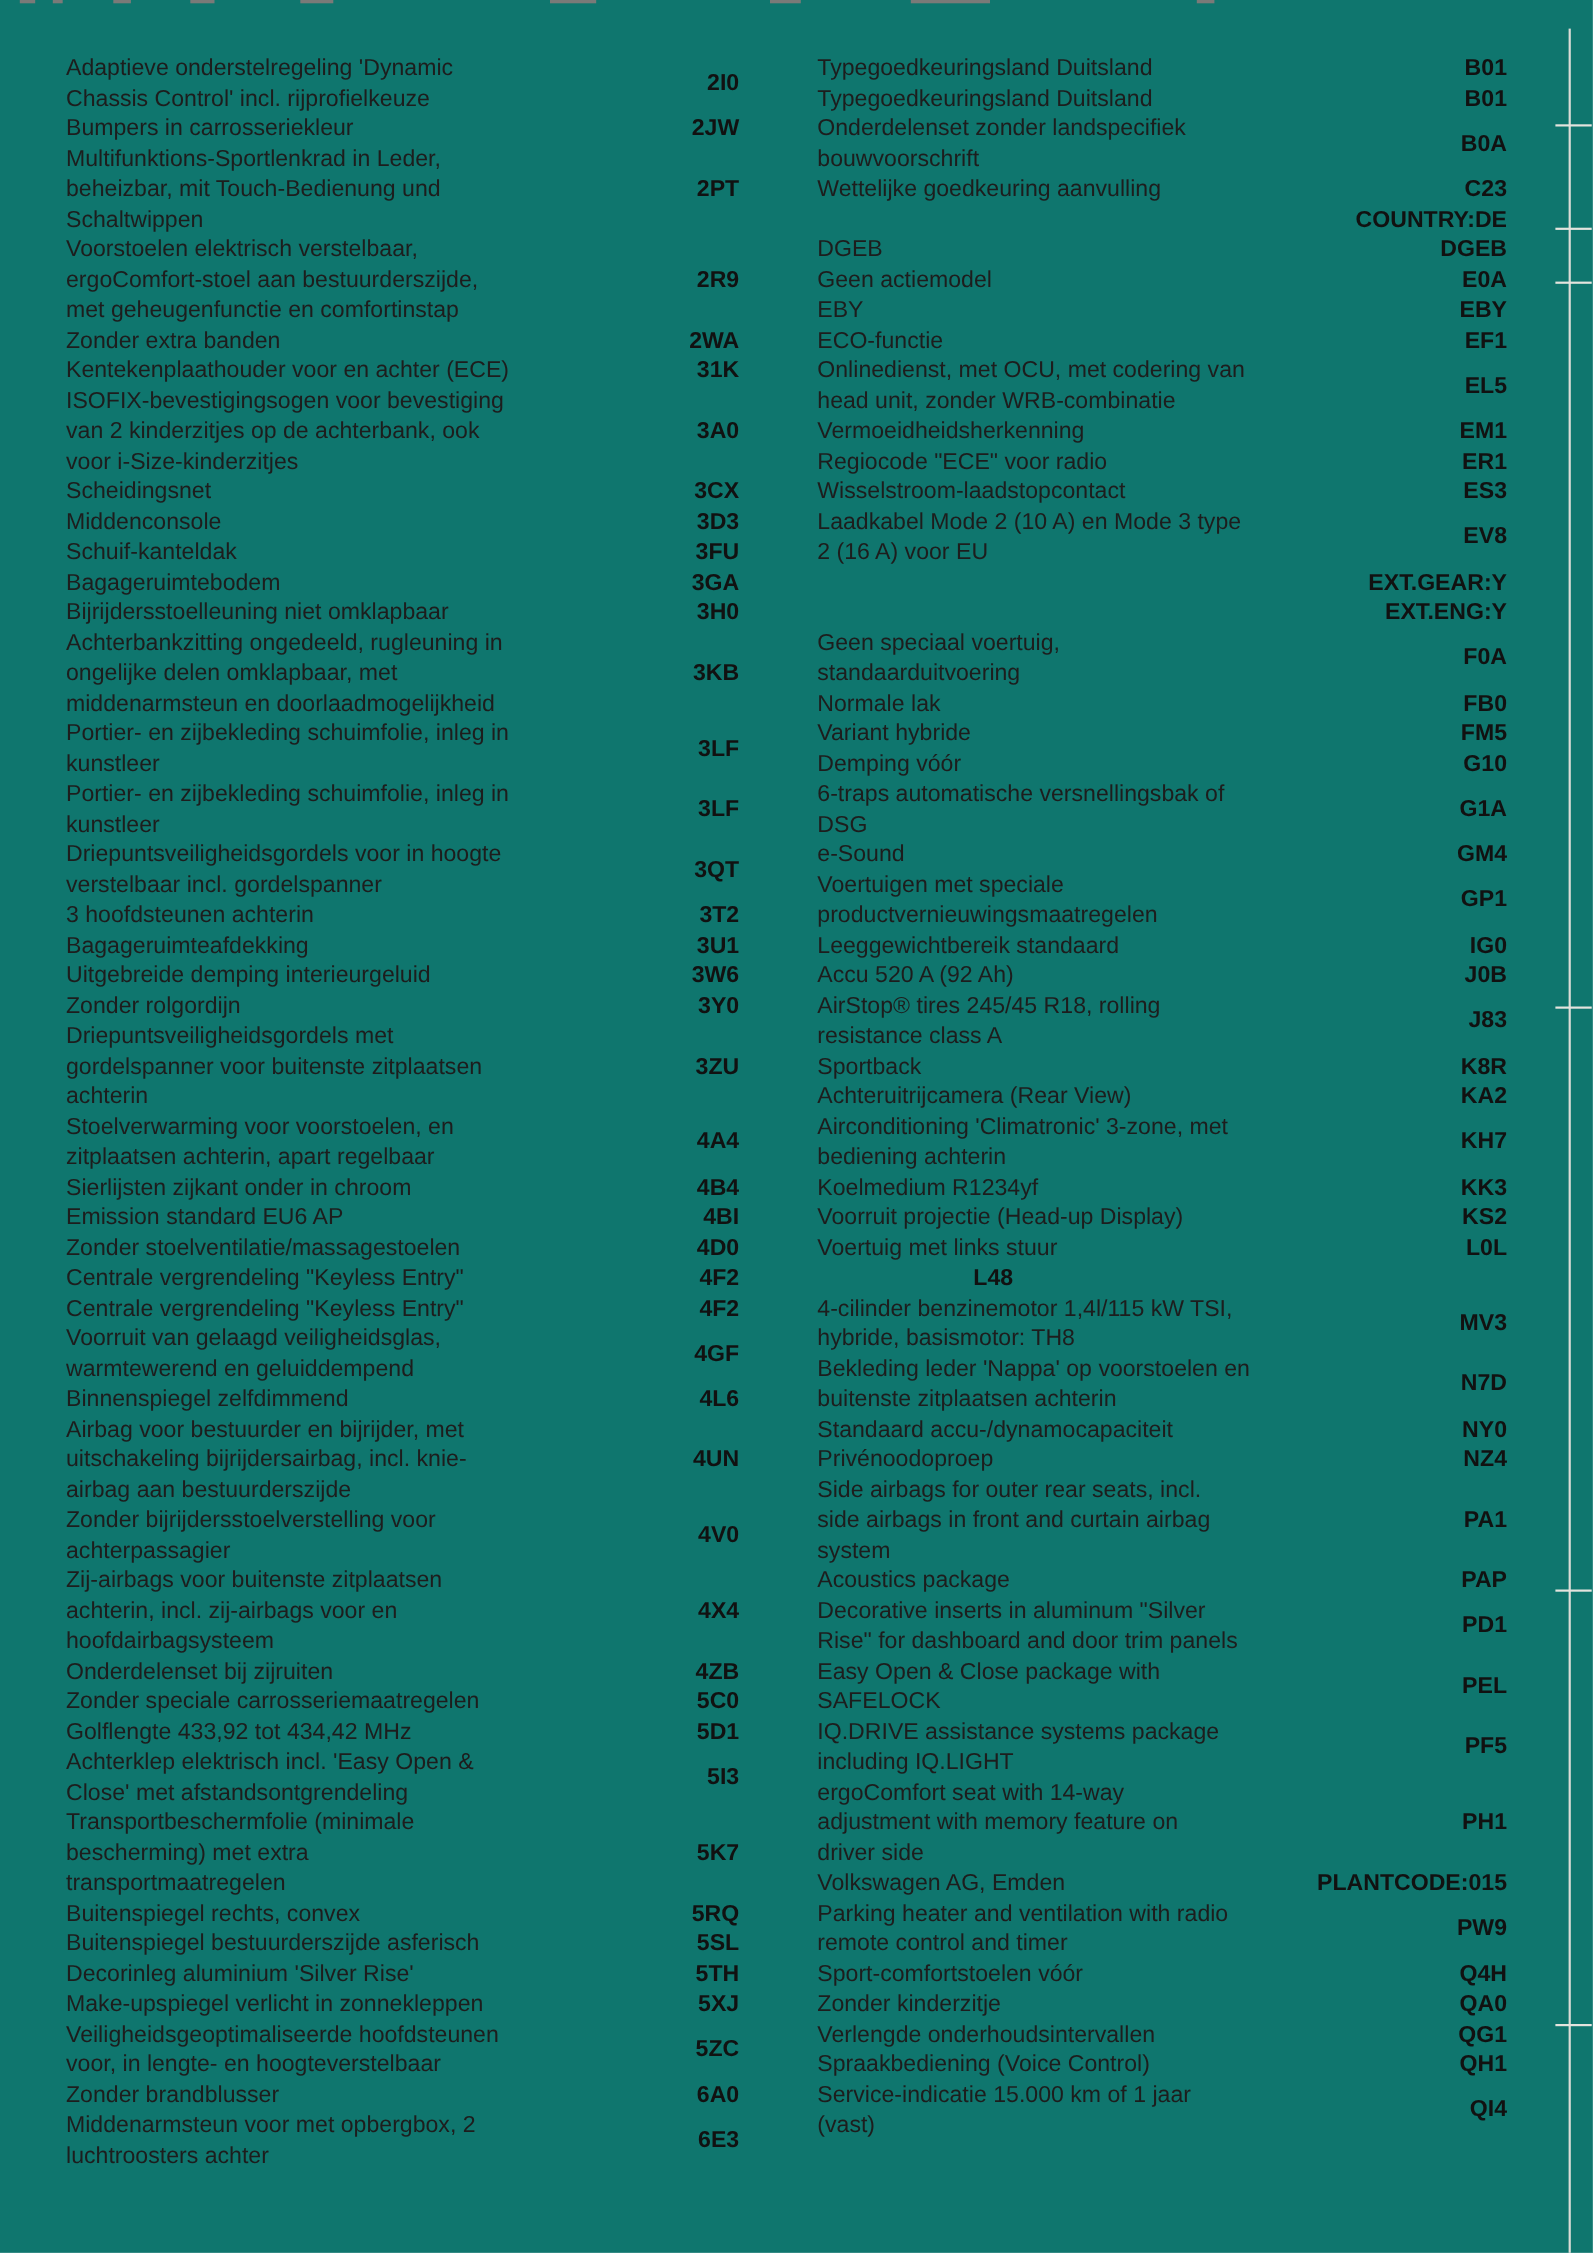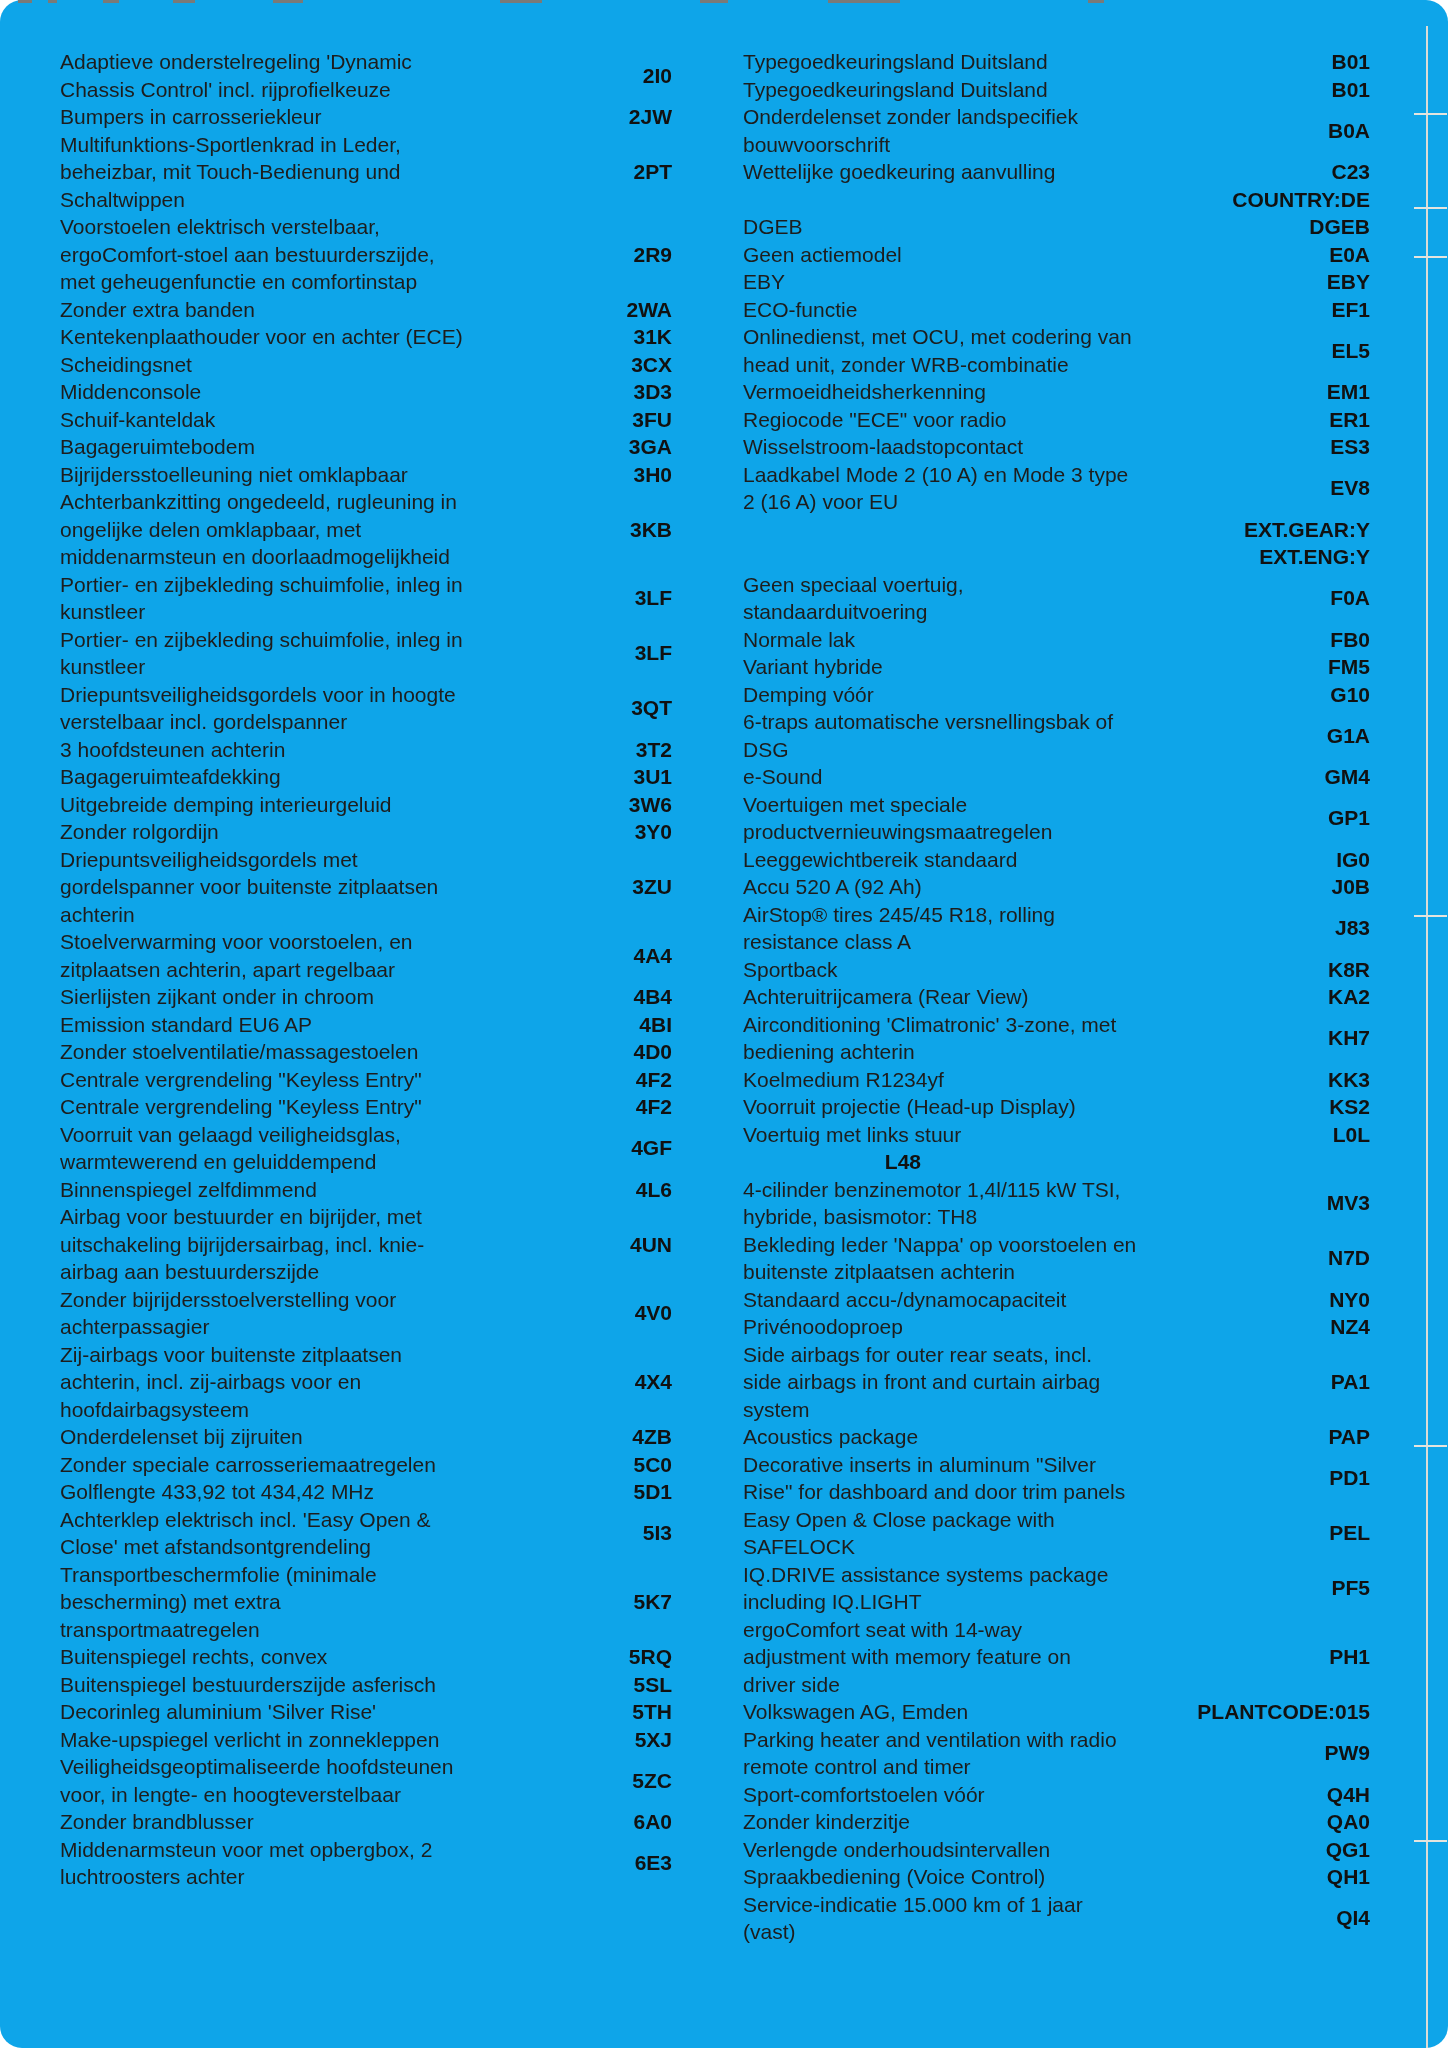--- a/index.html
+++ b/index.html
@@ -5,23 +5,22 @@
   html,body{margin:0;padding:0;}
   body{
     width:1448px;height:2048px;
     background:#ffffff;
     font-family:"Liberation Sans","DejaVu Sans",sans-serif;
     overflow:hidden;
   }
   .page{
     position:relative;
     width:1448px;height:2048px;
-    background:#0ea5e9;
+    background:#0f766e;
     color:#1d1d1d;
-    border-radius:22px;
   }
   .columns{
     position:absolute;
     left:60px;top:48px;
     display:flex;
   }
   .col{display:block;}
   .col-left{width:612px;}
   .col-right{width:627px;margin-left:71px;}
   .row{
@@ -91,20 +90,26 @@
 met geheugenfunctie en comfortinstap</span>
           <span class="code">2R9</span>
         </div>
         <div class="row">
           <span class="desc">Zonder extra banden</span>
           <span class="code">2WA</span>
         </div>
         <div class="row">
           <span class="desc">Kentekenplaathouder voor en achter (ECE)</span>
           <span class="code">31K</span>
+        </div>
+        <div class="row">
+          <span class="desc">ISOFIX-bevestigingsogen voor bevestiging
+van 2 kinderzitjes op de achterbank, ook
+voor i-Size-kinderzitjes</span>
+          <span class="code">3A0</span>
         </div>
         <div class="row">
           <span class="desc">Scheidingsnet</span>
           <span class="code">3CX</span>
         </div>
         <div class="row">
           <span class="desc">Middenconsole</span>
           <span class="code">3D3</span>
         </div>
         <div class="row">

